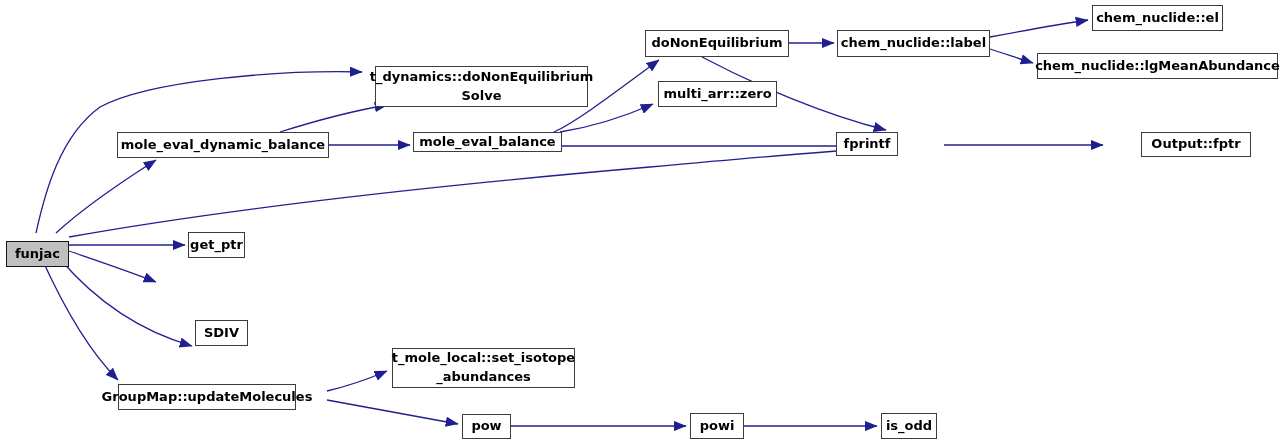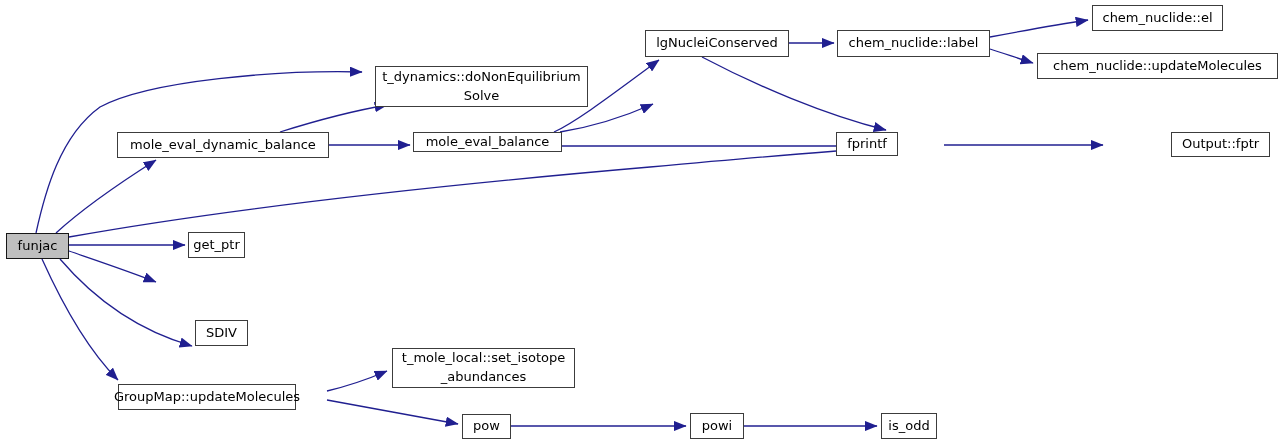--- a/index.html
+++ b/index.html
@@ -13,23 +13,23 @@
     overflow:hidden;
   }
   #edges{position:absolute; left:0; top:0; width:1283px; height:447px;}
   #edges path{fill:none; stroke:var(--edge); stroke-width:1.3px;}
   #edges polygon{fill:var(--edge);}
   .node{
     position:absolute; box-sizing:border-box;
     background:var(--nodebg); border:1.5px solid var(--border);
     color:var(--text); font-size:13px; line-height:1.45;
     display:flex; align-items:center; justify-content:center;
-    text-align:center; white-space:pre-line; cursor:pointer;
+    text-align:center; white-space:pre-line; cursor:pointer;font-weight:bold;
   }
-  .node.highlight{background:var(--highlight); border:1.7px solid #161616;}
+  .node.highlight{background:var(--highlight); border:1.7px solid #161616;margin-top:8px;}
 </style>
 </head>
 <body>
 
 <div id="canvas">
 
   <svg id="edges" viewBox="0 0 1283 447" xmlns="http://www.w3.org/2000/svg">
     <defs>
       <marker id="arrow" viewBox="0 0 10 8" refX="9.5" refY="4" markerWidth="13" markerHeight="10.4" orient="auto" markerUnits="userSpaceOnUse">
         <polygon points="0,0 10,4 0,8"></polygon>
@@ -60,32 +60,33 @@
 
   <div class="node highlight" style="left:6px;top:233px;width:63px;height:26px">funjac</div>
 
   <div class="node" style="left:375px;top:66px;width:213px;height:41px">t_dynamics::doNonEquilibrium
 Solve</div>
 
   <div class="node" style="left:117px;top:132px;width:212px;height:26px">mole_eval_dynamic_balance</div>
 
   <div class="node" style="left:413px;top:132px;width:149px;height:20px">mole_eval_balance</div>
 
-  <div class="node" style="left:645px;top:30px;width:144px;height:27px">lgNucleiConserved</div>
+  <div class="node" style="left:645px;top:30px;width:144px;height:27px">doNonEquilibrium</div>
 
   <div class="node" style="left:837px;top:30px;width:153px;height:27px">chem_nuclide::label</div>
 
   <div class="node" style="left:1092px;top:5px;width:131px;height:26px">chem_nuclide::el</div>
 
-  <div class="node" style="left:1037px;top:53px;width:241px;height:26px">chem_nuclide::updateMolecules</div>
+  <div class="node" style="left:1037px;top:53px;width:241px;height:26px">chem_nuclide::lgMeanAbundance</div>
 
+  <div class="node" style="left:658px;top:81px;width:119px;height:26px">multi_arr::zero</div>
 
   <div class="node" style="left:836px;top:132px;width:62px;height:24px">fprintf</div>
 
-  <div class="node" style="left:1171px;top:132px;width:99px;height:25px">Output::fptr</div>
+  <div class="node" style="left:1141px;top:132px;width:110px;height:25px">Output::fptr</div>
 
   <div class="node" style="left:188px;top:232px;width:57px;height:26px">get_ptr</div>
 
 
   <div class="node" style="left:195px;top:320px;width:53px;height:26px">SDIV</div>
 
   <div class="node" style="left:118px;top:384px;width:178px;height:26px">GroupMap::updateMolecules</div>
 
   <div class="node" style="left:392px;top:348px;width:183px;height:40px">t_mole_local::set_isotope
 _abundances</div>

